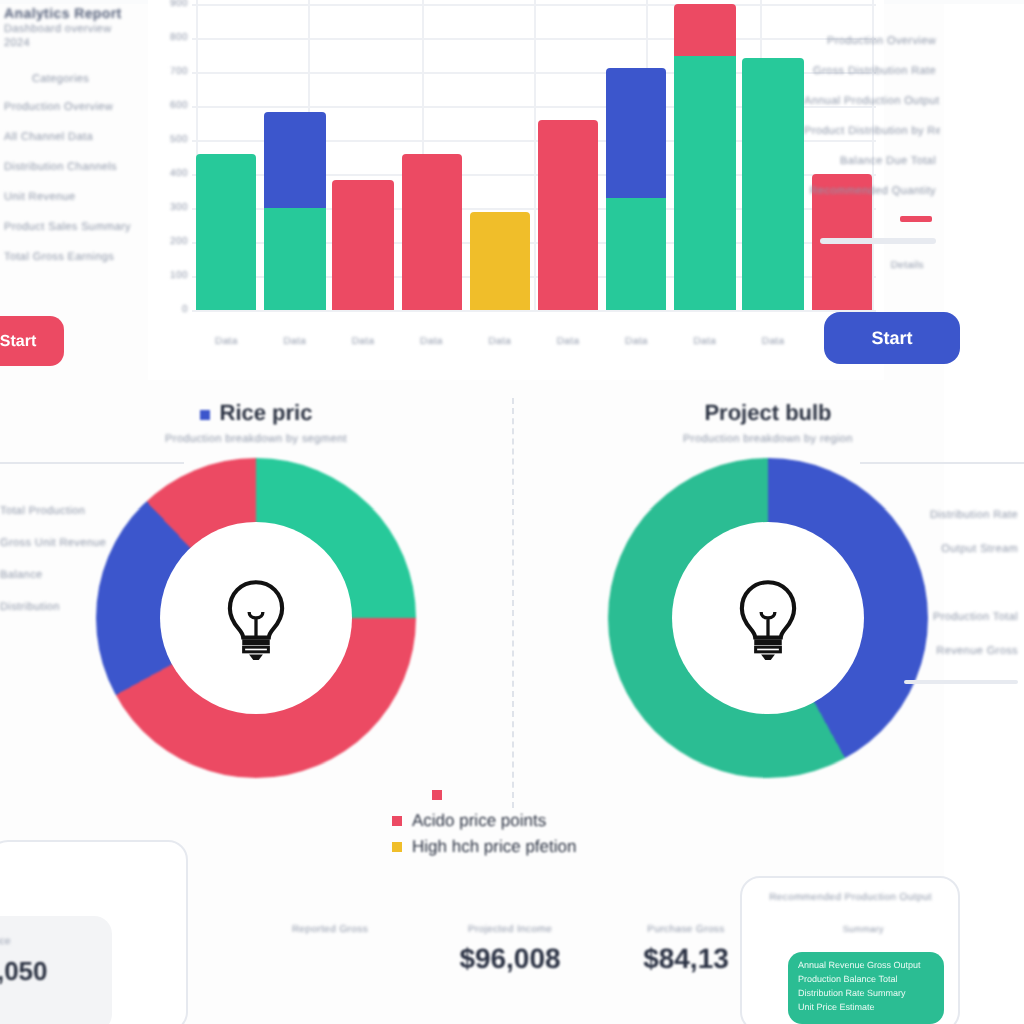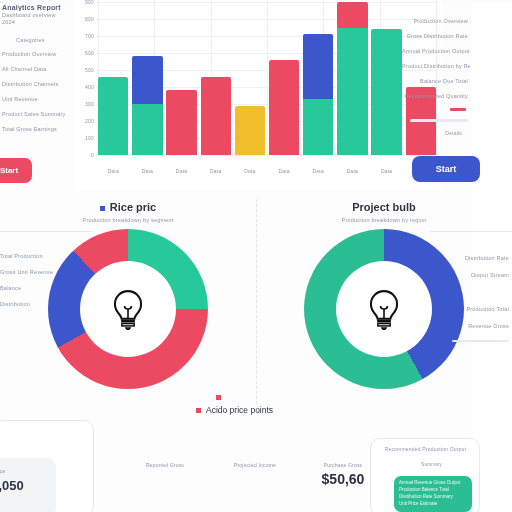--- a/index.html
+++ b/index.html
@@ -346,36 +346,41 @@
       </div>
     </div>
   </div>
 
   <div class="legend">
     <div class="legend-top-dot"></div>
     <div class="legend-row">
       <div class="legend-sq" style="background:#ec4a63"></div>
       <span>Acido price points</span>
     </div>
+    <div class="legend-row">
+      <div class="legend-sq" style="background:#f0be2a"></div>
+      <span>High hch price pfetion</span>
+    </div>
   </div>
 
   <div class="card-outline"></div>
   <div class="card-gray"></div>
   <div class="blurtext card-gray-label">Balance</div>
   <div class="card-gray-value">$9,050</div>
 
   <div class="stat s1">
     <div class="blurtext lbl">Reported Gross</div>
   </div>
   <div class="stat s2">
     <div class="blurtext lbl">Projected Income</div>
+    <div class="val">$96,008</div>
   </div>
   <div class="stat s3">
     <div class="blurtext lbl">Purchase Gross</div>
-    <div class="val">$50,60</div>
+    <div class="val">$84,13</div>
   </div>
 
   <div class="card-right"></div>
   <div class="blurtext card-right-title">Recommended Production Output</div>
   <div class="blurtext card-right-sub">Summary</div>
   <div class="teal-box">
     <div>Annual Revenue Gross Output</div>
     <div>Production Balance Total</div>
     <div>Distribution Rate Summary</div>
     <div>Unit Price Estimate</div>

